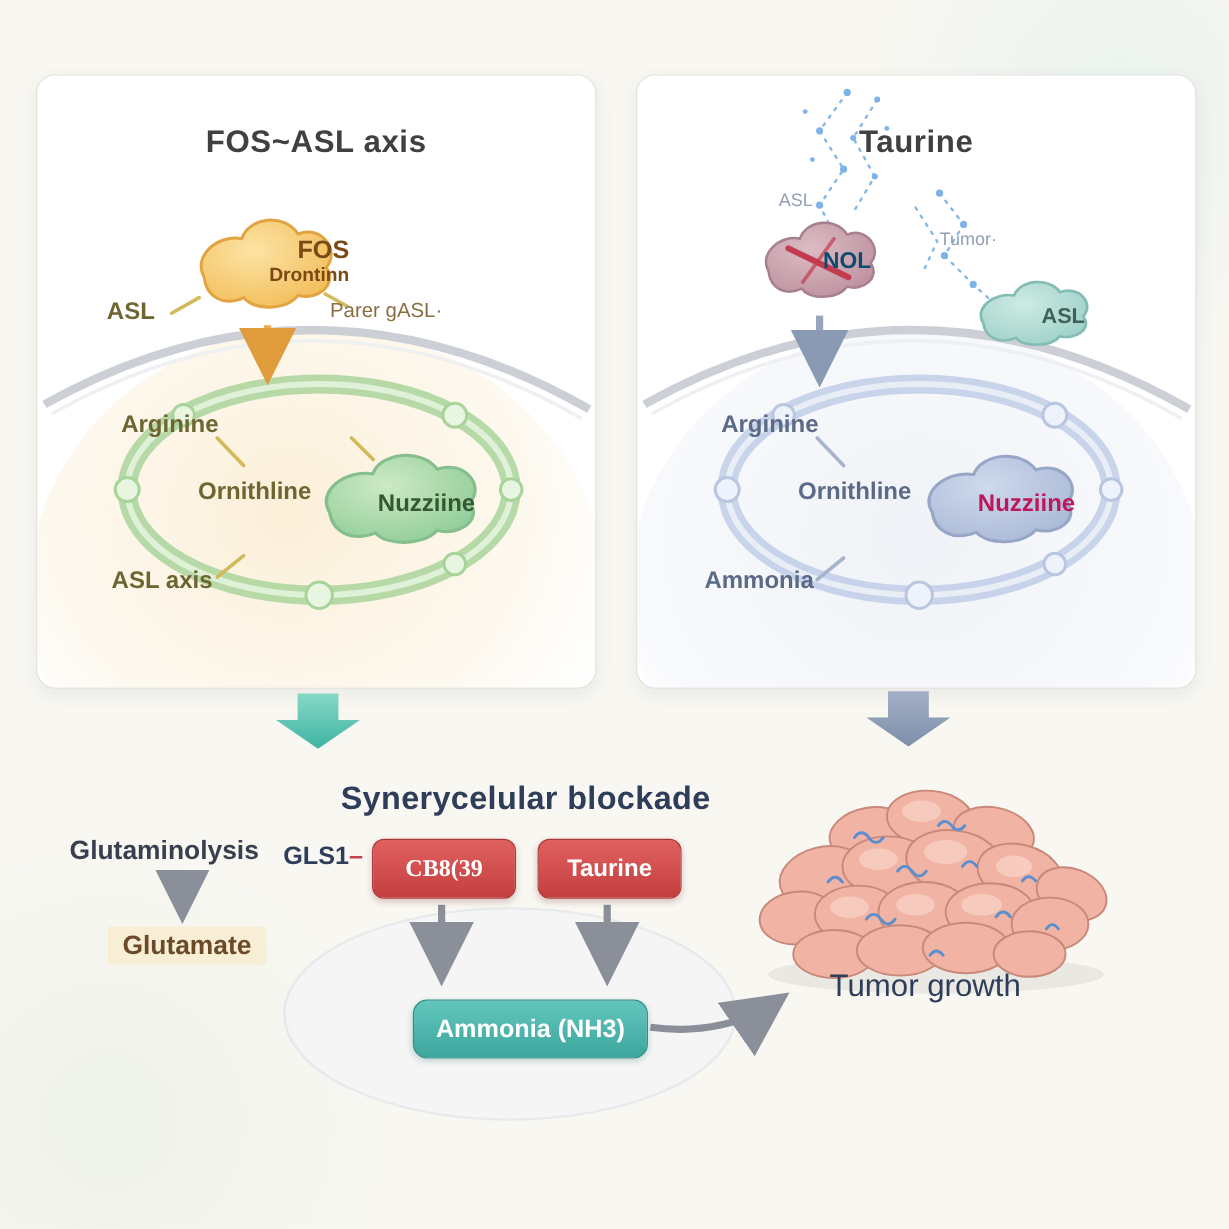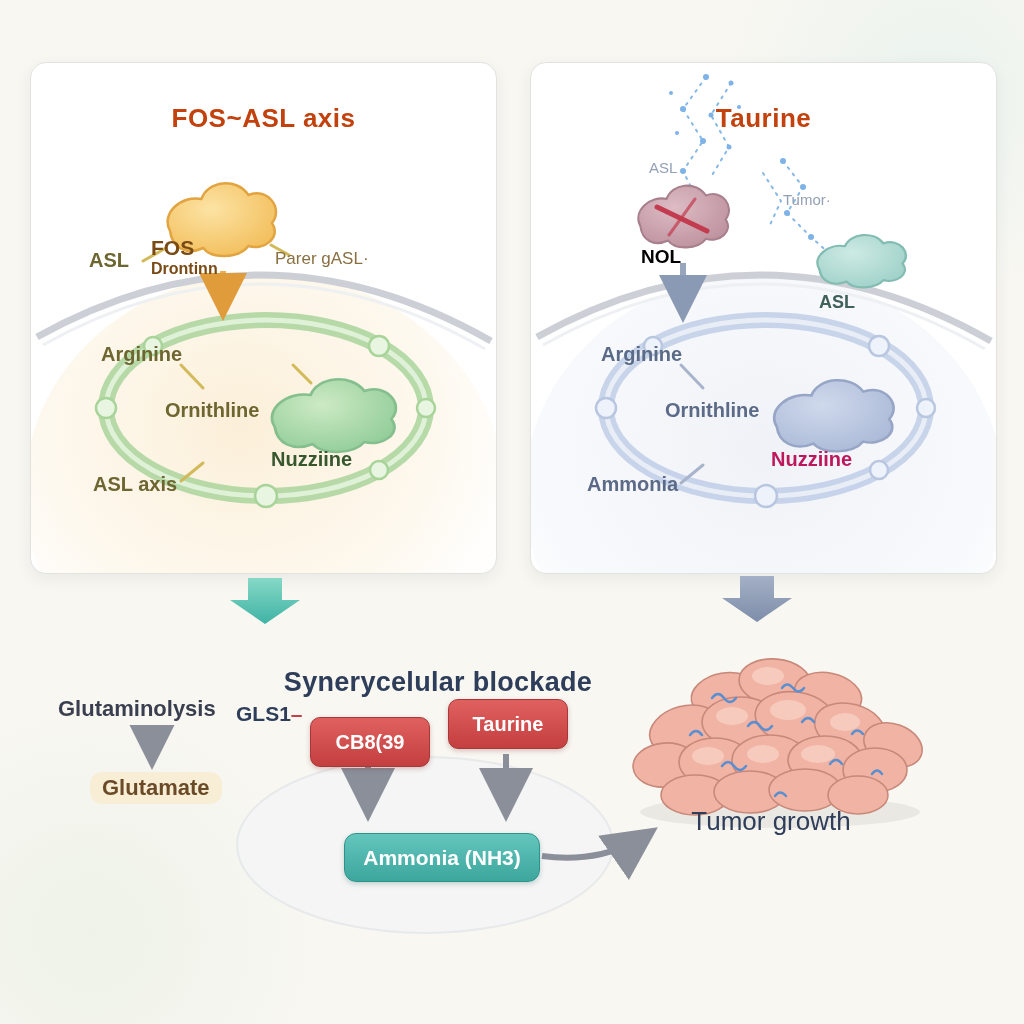--- a/index.html
+++ b/index.html
@@ -20,58 +20,58 @@
     background:#ffffff;border:1.5px solid #e3e3de;border-radius:16px;
     box-shadow:0 5px 16px rgba(40,50,70,0.07);overflow:hidden;
   }
   .panel.left{left:30px;}
   .panel.right{left:530px;}
   .panel svg{position:absolute;inset:0;}
 
   .lbl{position:absolute;white-space:nowrap;}
   .panel-title{
     position:absolute;top:40px;left:0;right:0;text-align:center;
-    font-size:26px;font-weight:bold;color:#c2410c;letter-spacing:.5px;
-  }
-  .cloud-text{position:absolute;text-align:left;line-height:1.15;margin-top:39px;}
+    font-size:26px;font-weight:bold;color:#404040;letter-spacing:.5px;
+  }
+  .cloud-text{position:absolute;text-align:right;line-height:1.15;}
 
   
   .olive{color:#6e6630;font-weight:bold;font-size:20px;}
   .olive2{color:#8a6f42;font-size:17px;}
   .fos1{color:#7a4a15;font-weight:bold;font-size:21px;}
   .fos2{color:#7a4a15;font-size:16px;font-weight:600;}
   .greencloudtxt{color:#37582f;font-weight:bold;font-size:20px;}
 
   
   .slate{color:#5b6b87;font-weight:bold;font-size:20px;}
   .slate-light{color:#93a0b6;font-size:15px;}
-  .noltxt{color:#000000;font-weight:bold;font-size:19px;}
+  .noltxt{color:#0c4a6e;font-weight:bold;font-size:19px;}
   .tealcloudtxt{color:#3f6157;font-weight:bold;font-size:18px;}
   .bluecloudtxt{color:#be185d;font-weight:bold;font-size:20px;}
 
   
   .bottom-title{
-    position:absolute;left:238px;top:667px;width:400px;text-align:center;
+    position:absolute;left:238px;top:650px;width:400px;text-align:center;
     font-size:27px;font-weight:bold;color:#2e3d59;letter-spacing:.3px;
   }
   .glutaminolysis{position:absolute;left:58px;top:696px;font-size:22px;font-weight:bold;color:#3a3f4f;}
   .glutamate{
     position:absolute;left:90px;top:772px;font-size:22px;font-weight:bold;color:#6b4a28;
-    background:#f8eed6;padding:3px 12px;border-radius:12px;
+    background:#f8eed6;padding:3px 12px;border-radius:1px;
   }
   .gls1{position:absolute;left:236px;top:702px;font-size:21px;font-weight:bold;color:#2e3d59;}
   .gls1 .mark{color:#c4404d;font-weight:bold;}
   .redbox{
     position:absolute;width:118px;height:48px;border-radius:10px;
     background:linear-gradient(180deg,#e06060 0%,#c43f3f 100%);
     border:1px solid #a83838;color:#ffffff;font-size:20px;font-weight:bold;
     display:flex;align-items:center;justify-content:center;
     box-shadow:0 2px 5px rgba(120,30,30,0.25);
   }
-  .redbox.b1{left:310px;top:717px;}
+  .redbox.b1{left:310px;top:699px;font-family:Liberation Serif, serif;}
   .redbox.b2{left:448px;top:699px;}
   .tealbox{
     position:absolute;left:344px;top:833px;width:194px;height:47px;border-radius:12px;
     background:linear-gradient(180deg,#63c6bd 0%,#3da69d 100%);
     border:1px solid #2f9189;color:#ffffff;font-size:21px;font-weight:bold;
     display:flex;align-items:center;justify-content:center;
     box-shadow:0 2px 5px rgba(30,100,95,0.25);
   }
   .tumor-growth{
     position:absolute;left:648px;top:806px;width:246px;text-align:center;

